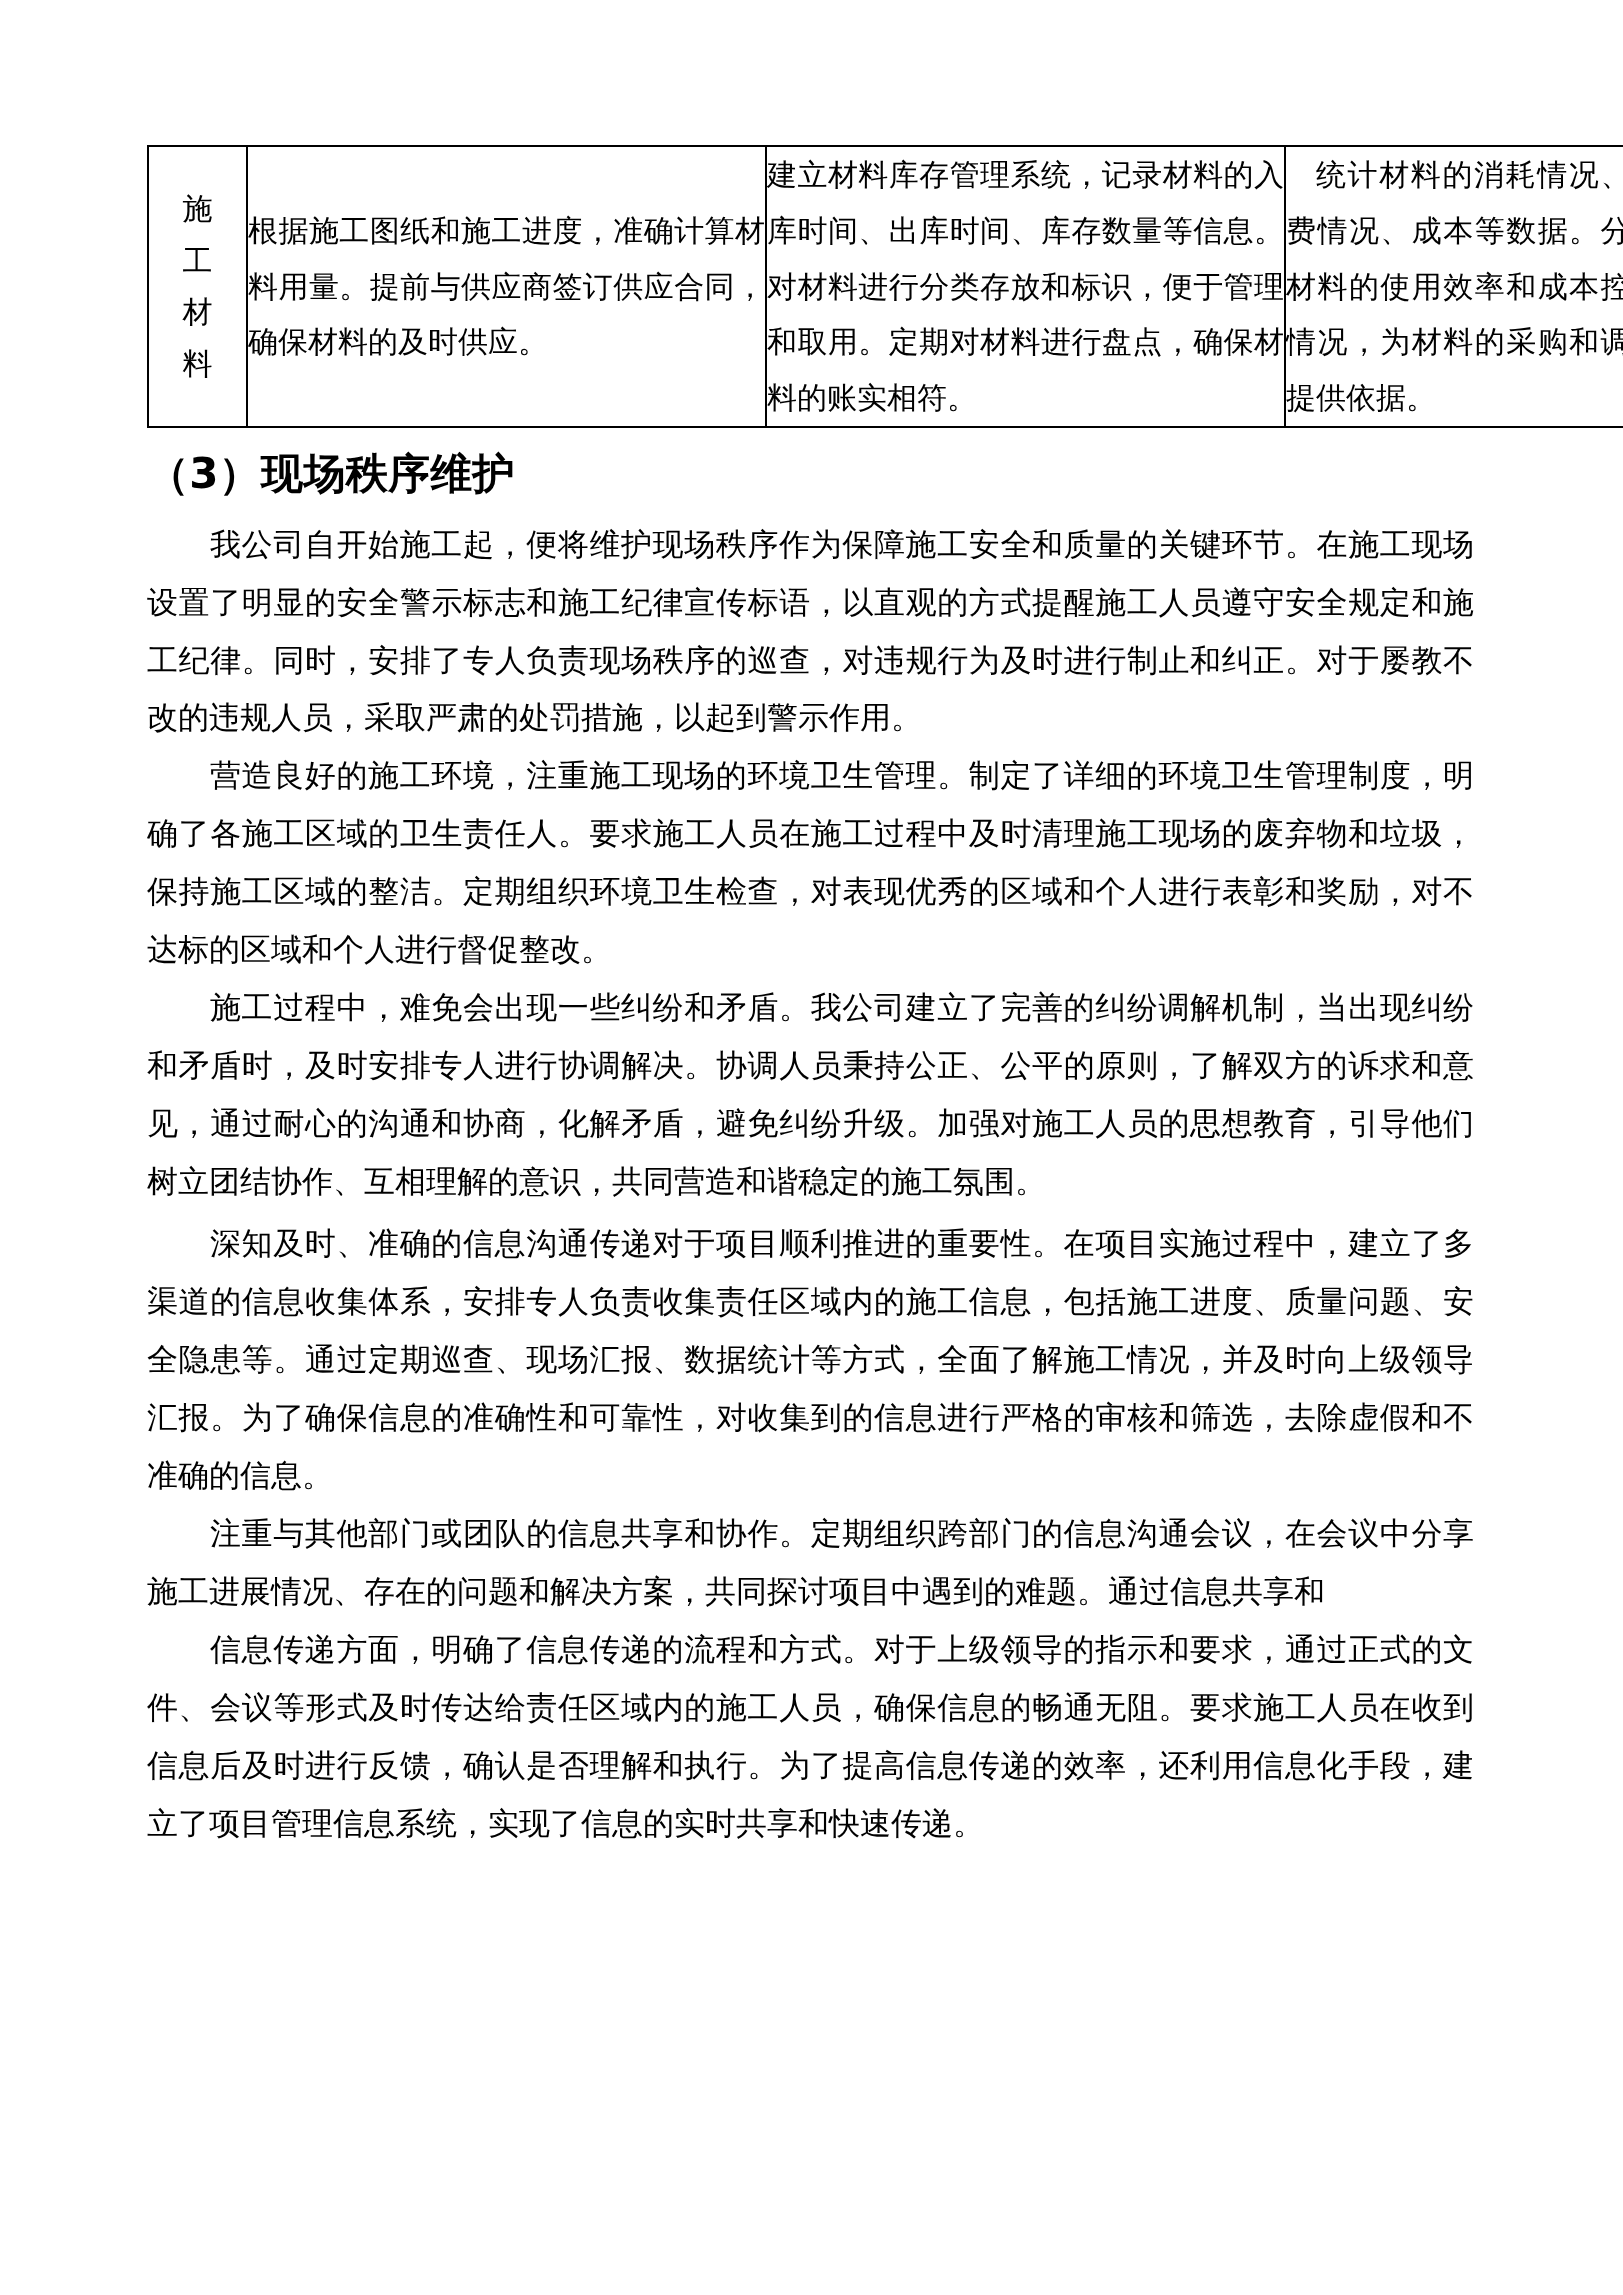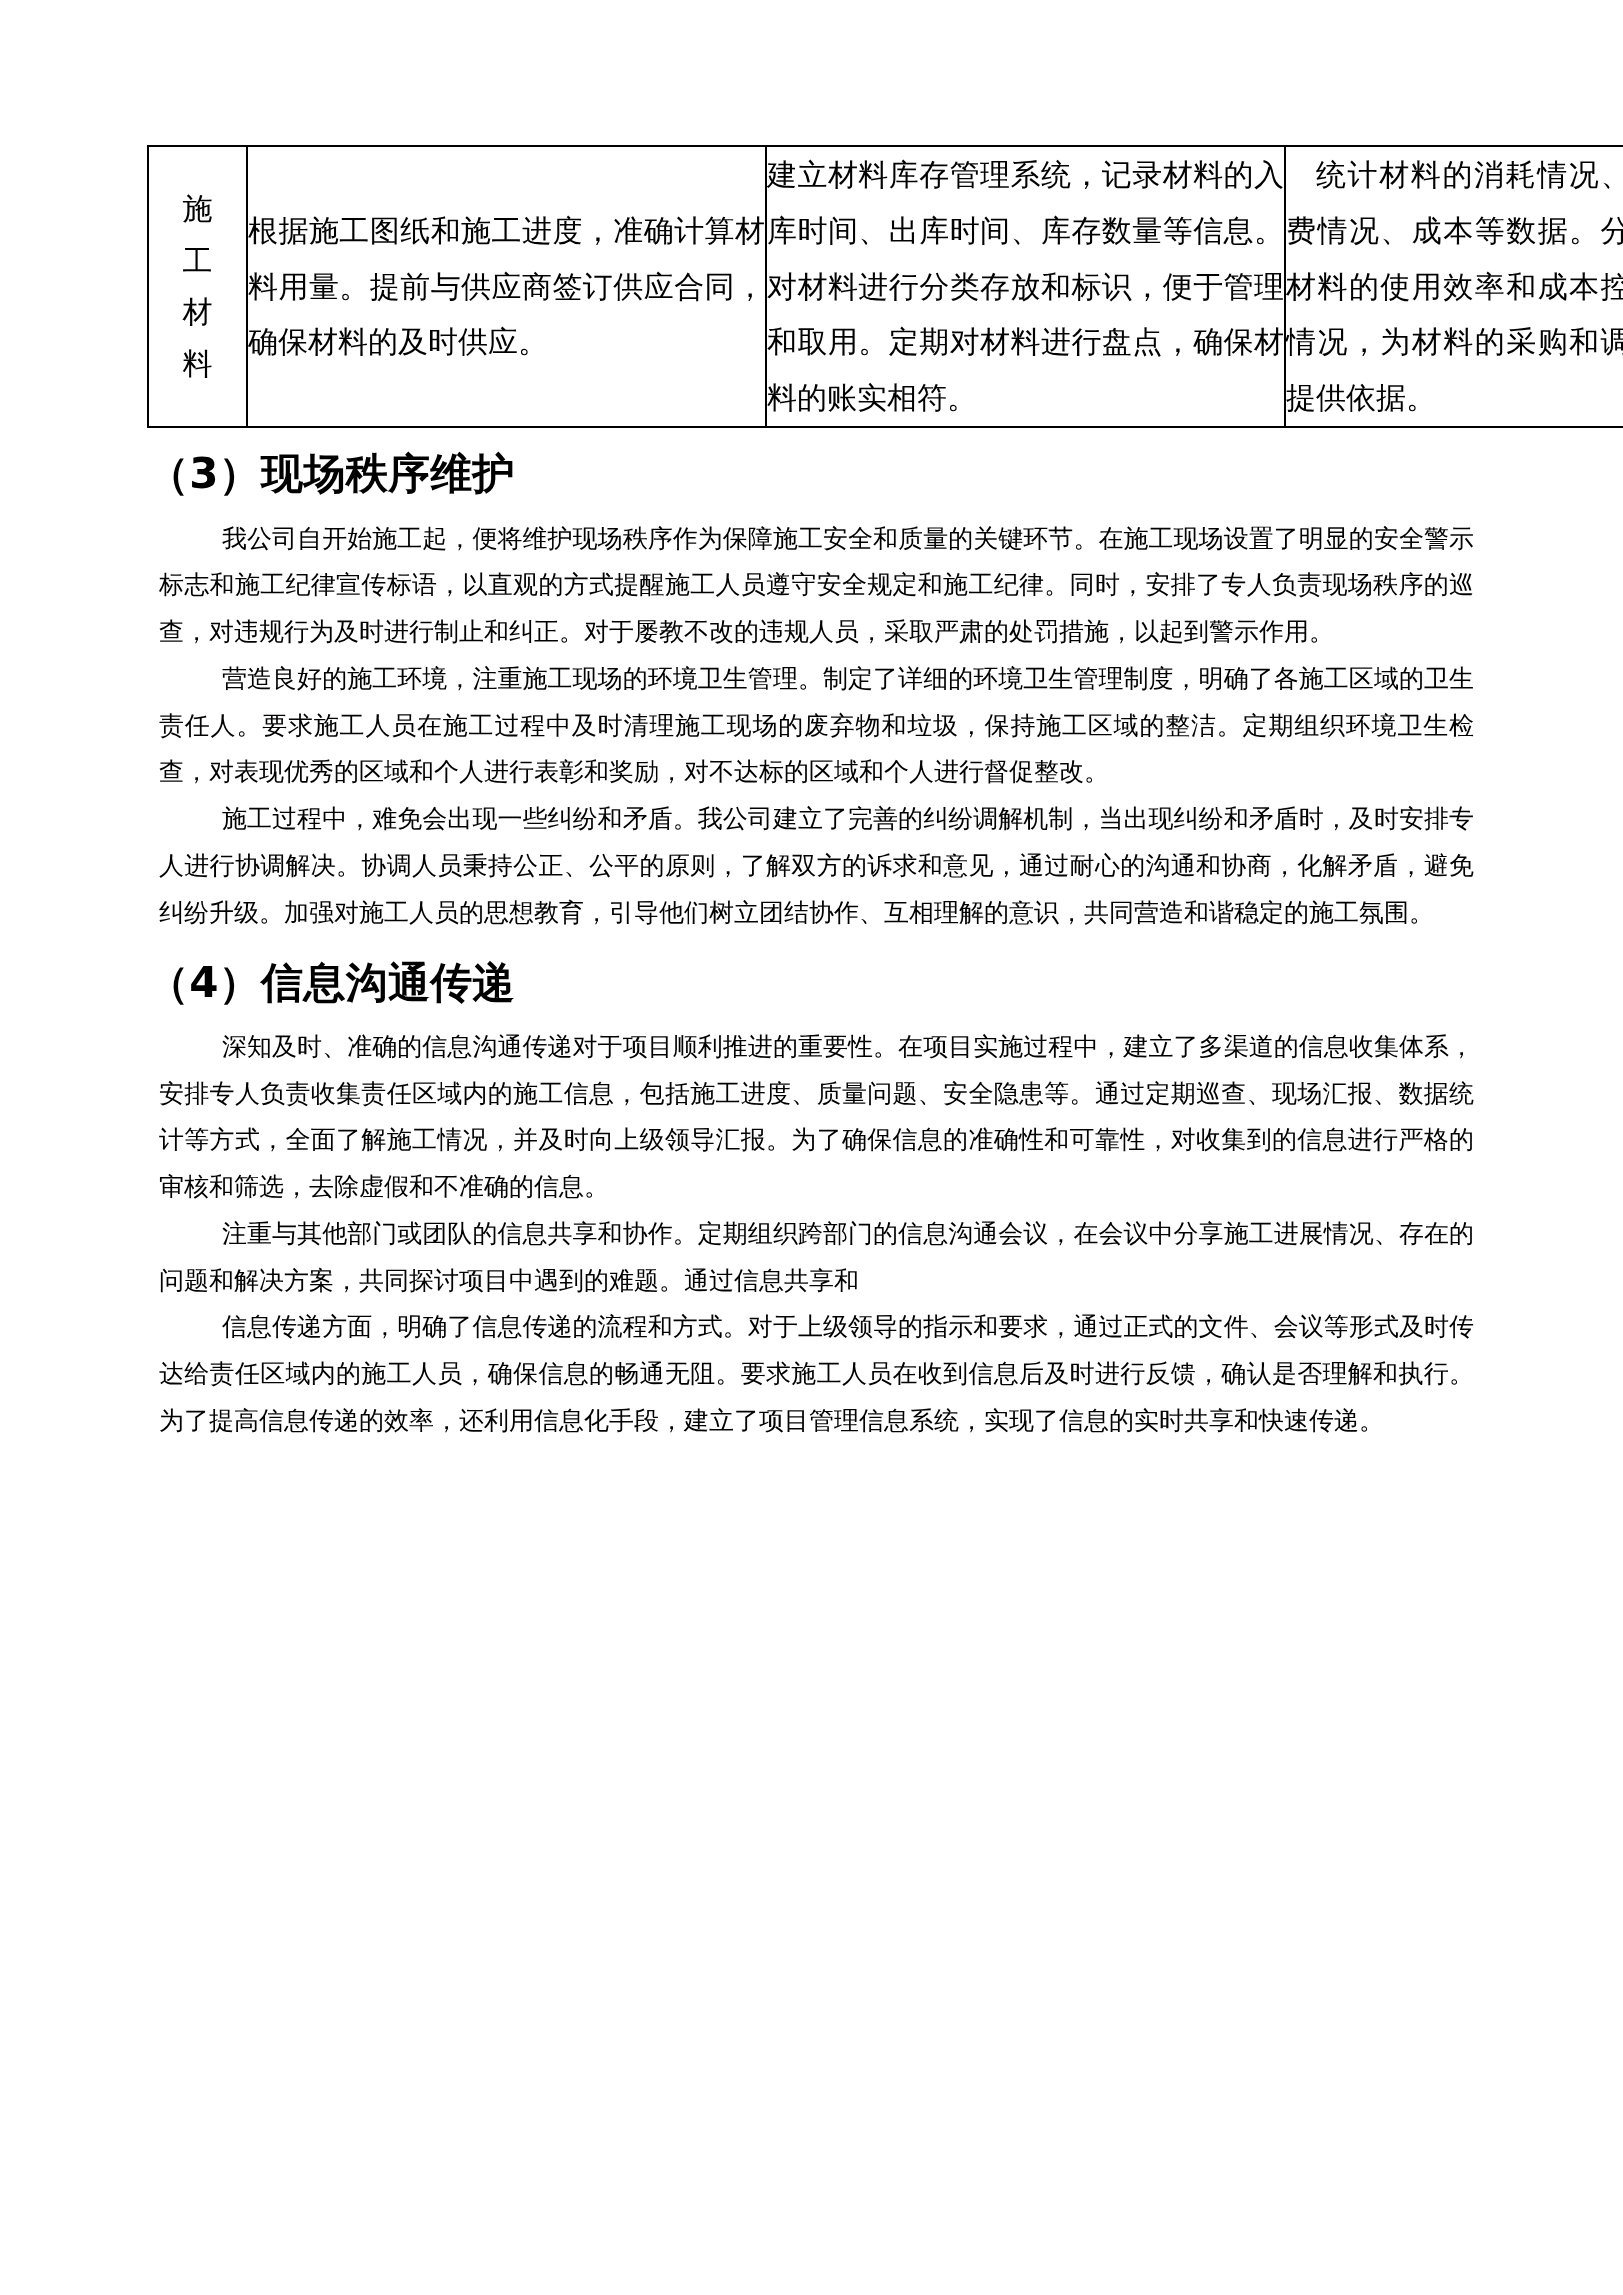--- a/index.html
+++ b/index.html
@@ -87,23 +87,23 @@
     font-weight: bold;
     font-size: 42px;
     line-height: 1.9;
     margin: 6.5px 0 1.3px 0;
     padding: 0;
     text-indent: 0px;
     letter-spacing: 0.3px;
   }
   p.para {
     font-family: "DejaVu Sans", "Liberation Sans", sans-serif;
-    font-size: 25px;
+    font-size: 31px;
     line-height: 1.87;
-    margin: 0 0 0 12px;
+    margin: 0 0 0 0;
     padding: 0;
     text-indent: 63px;
     text-align: justify;
     text-justify: inter-character;
     letter-spacing: 0px;
     word-break: break-all;
   }
 </style>
 </head>
 <body>
@@ -136,21 +136,20 @@
     </table>
 
     <div class="body-block">
       <h3 class="heading">（3）现场秩序维护</h3>
       <p class="para">我公司自开始施工起，便将维护现场秩序作为保障施工安全和质量的关键环节。在施工现场设置了明显的安全警示标志和施工纪律宣传标语，以直观的方式提醒施工人员遵守安全规定和施工纪律。同时，安排了专人负责现场秩序的巡查，对违规行为及时进行制止和纠正。对于屡教不改的违规人员，采取严肃的处罚措施，以起到警示作用。</p>
       <p class="para">营造良好的施工环境，注重施工现场的环境卫生管理。制定了详细的环境卫生管理制度，明确了各施工区域的卫生责任人。要求施工人员在施工过程中及时清理施工现场的废弃物和垃圾，保持施工区域的整洁。定期组织环境卫生检查，对表现优秀的区域和个人进行表彰和奖励，对不达标的区域和个人进行督促整改。</p>
       <p class="para">施工过程中，难免会出现一些纠纷和矛盾。我公司建立了完善的纠纷调解机制，当出现纠纷和矛盾时，及时安排专人进行协调解决。协调人员秉持公正、公平的原则，了解双方的诉求和意见，通过耐心的沟通和协商，化解矛盾，避免纠纷升级。加强对施工人员的思想教育，引导他们树立团结协作、互相理解的意识，共同营造和谐稳定的施工氛围。</p>
     </div>
 
     <div class="body-block">
-      <h3 class="heading">（4）信息沟通传递</h3>
       <p class="para">深知及时、准确的信息沟通传递对于项目顺利推进的重要性。在项目实施过程中，建立了多渠道的信息收集体系，安排专人负责收集责任区域内的施工信息，包括施工进度、质量问题、安全隐患等。通过定期巡查、现场汇报、数据统计等方式，全面了解施工情况，并及时向上级领导汇报。为了确保信息的准确性和可靠性，对收集到的信息进行严格的审核和筛选，去除虚假和不准确的信息。</p>
       <p class="para">注重与其他部门或团队的信息共享和协作。定期组织跨部门的信息沟通会议，在会议中分享施工进展情况、存在的问题和解决方案，共同探讨项目中遇到的难题。通过信息共享和</p>
       <p class="para">信息传递方面，明确了信息传递的流程和方式。对于上级领导的指示和要求，通过正式的文件、会议等形式及时传达给责任区域内的施工人员，确保信息的畅通无阻。要求施工人员在收到信息后及时进行反馈，确认是否理解和执行。为了提高信息传递的效率，还利用信息化手段，建立了项目管理信息系统，实现了信息的实时共享和快速传递。</p>
     </div>
 
   </div>
 </div>
 
 
 </body></html>

